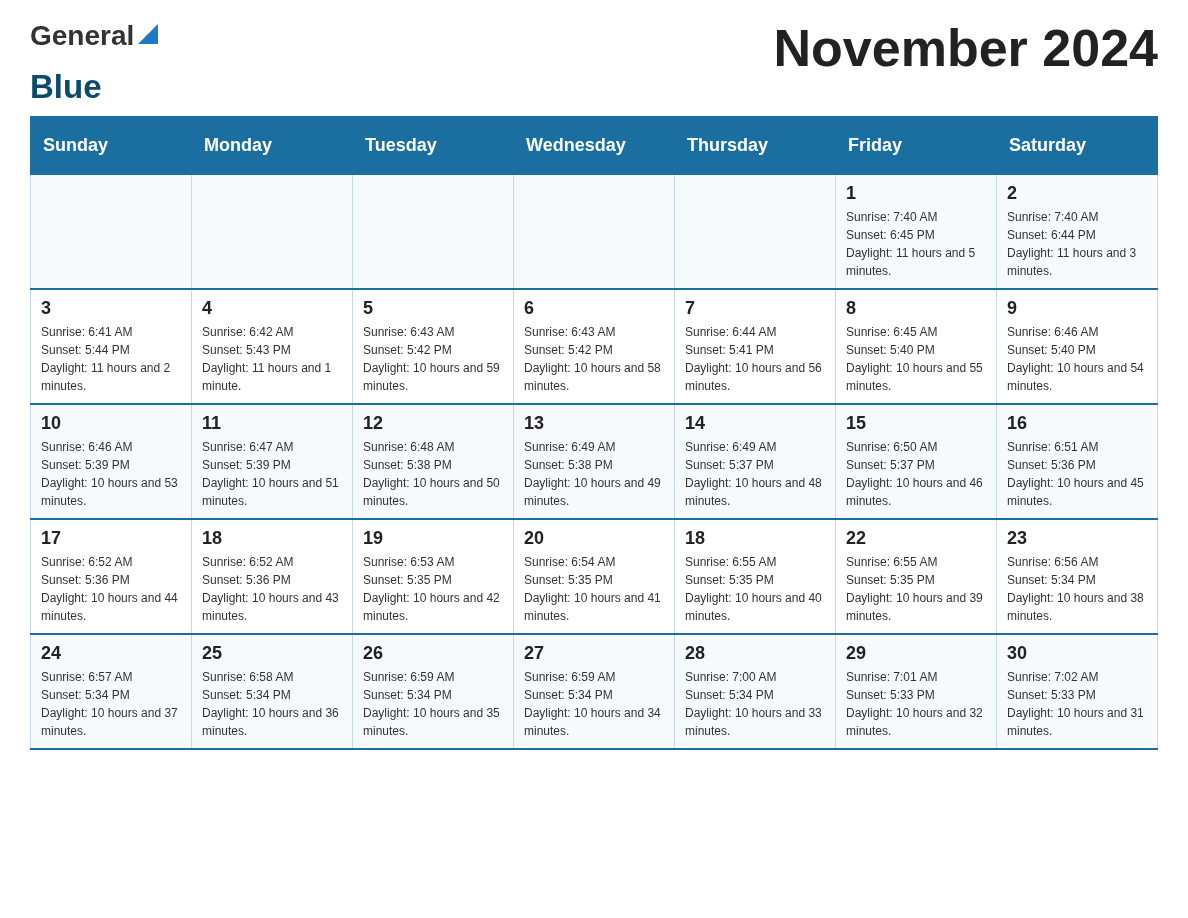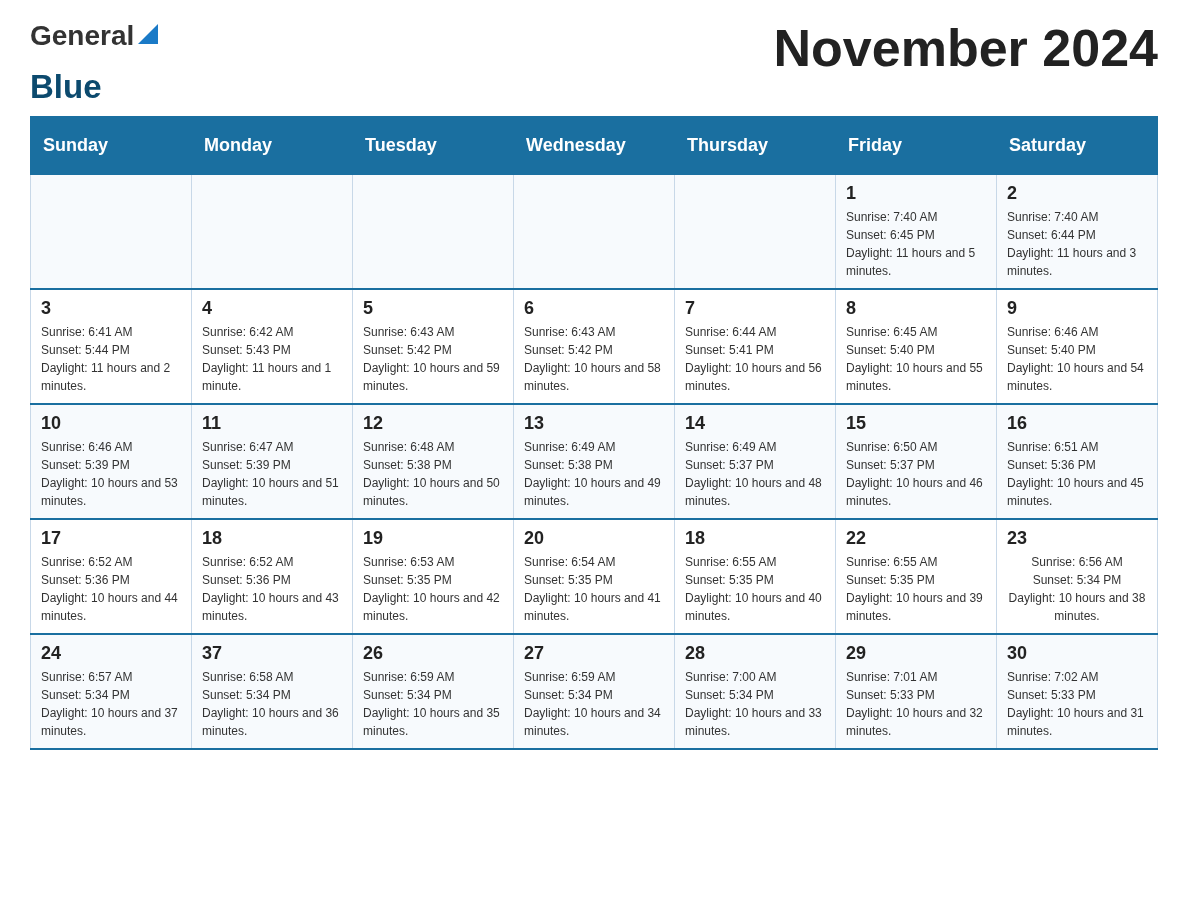--- a/index.html
+++ b/index.html
@@ -271,34 +271,34 @@
 Daylight: 10 hours and 40 minutes.</div>
         </td>
         <td>
           <span class="day-number">22</span>
           <div class="day-info" style="white-space: pre-line;">Sunrise: 6:55 AM
 Sunset: 5:35 PM
 Daylight: 10 hours and 39 minutes.</div>
         </td>
         <td>
           <span class="day-number">23</span>
-          <div class="day-info" style="white-space: pre-line; text-align: center;">Sunrise: 6:56 AM
+          <div class="day-info" style="white-space: pre-line;">Sunrise: 6:56 AM
 Sunset: 5:34 PM
 Daylight: 10 hours and 38 minutes.</div>
         </td>
       </tr>
       <tr>
         <td>
           <span class="day-number">24</span>
           <div class="day-info" style="white-space: pre-line;">Sunrise: 6:57 AM
 Sunset: 5:34 PM
 Daylight: 10 hours and 37 minutes.</div>
         </td>
         <td>
-          <span class="day-number">37</span>
+          <span class="day-number">25</span>
           <div class="day-info" style="white-space: pre-line;">Sunrise: 6:58 AM
 Sunset: 5:34 PM
 Daylight: 10 hours and 36 minutes.</div>
         </td>
         <td>
           <span class="day-number">26</span>
           <div class="day-info" style="white-space: pre-line;">Sunrise: 6:59 AM
 Sunset: 5:34 PM
 Daylight: 10 hours and 35 minutes.</div>
         </td>

